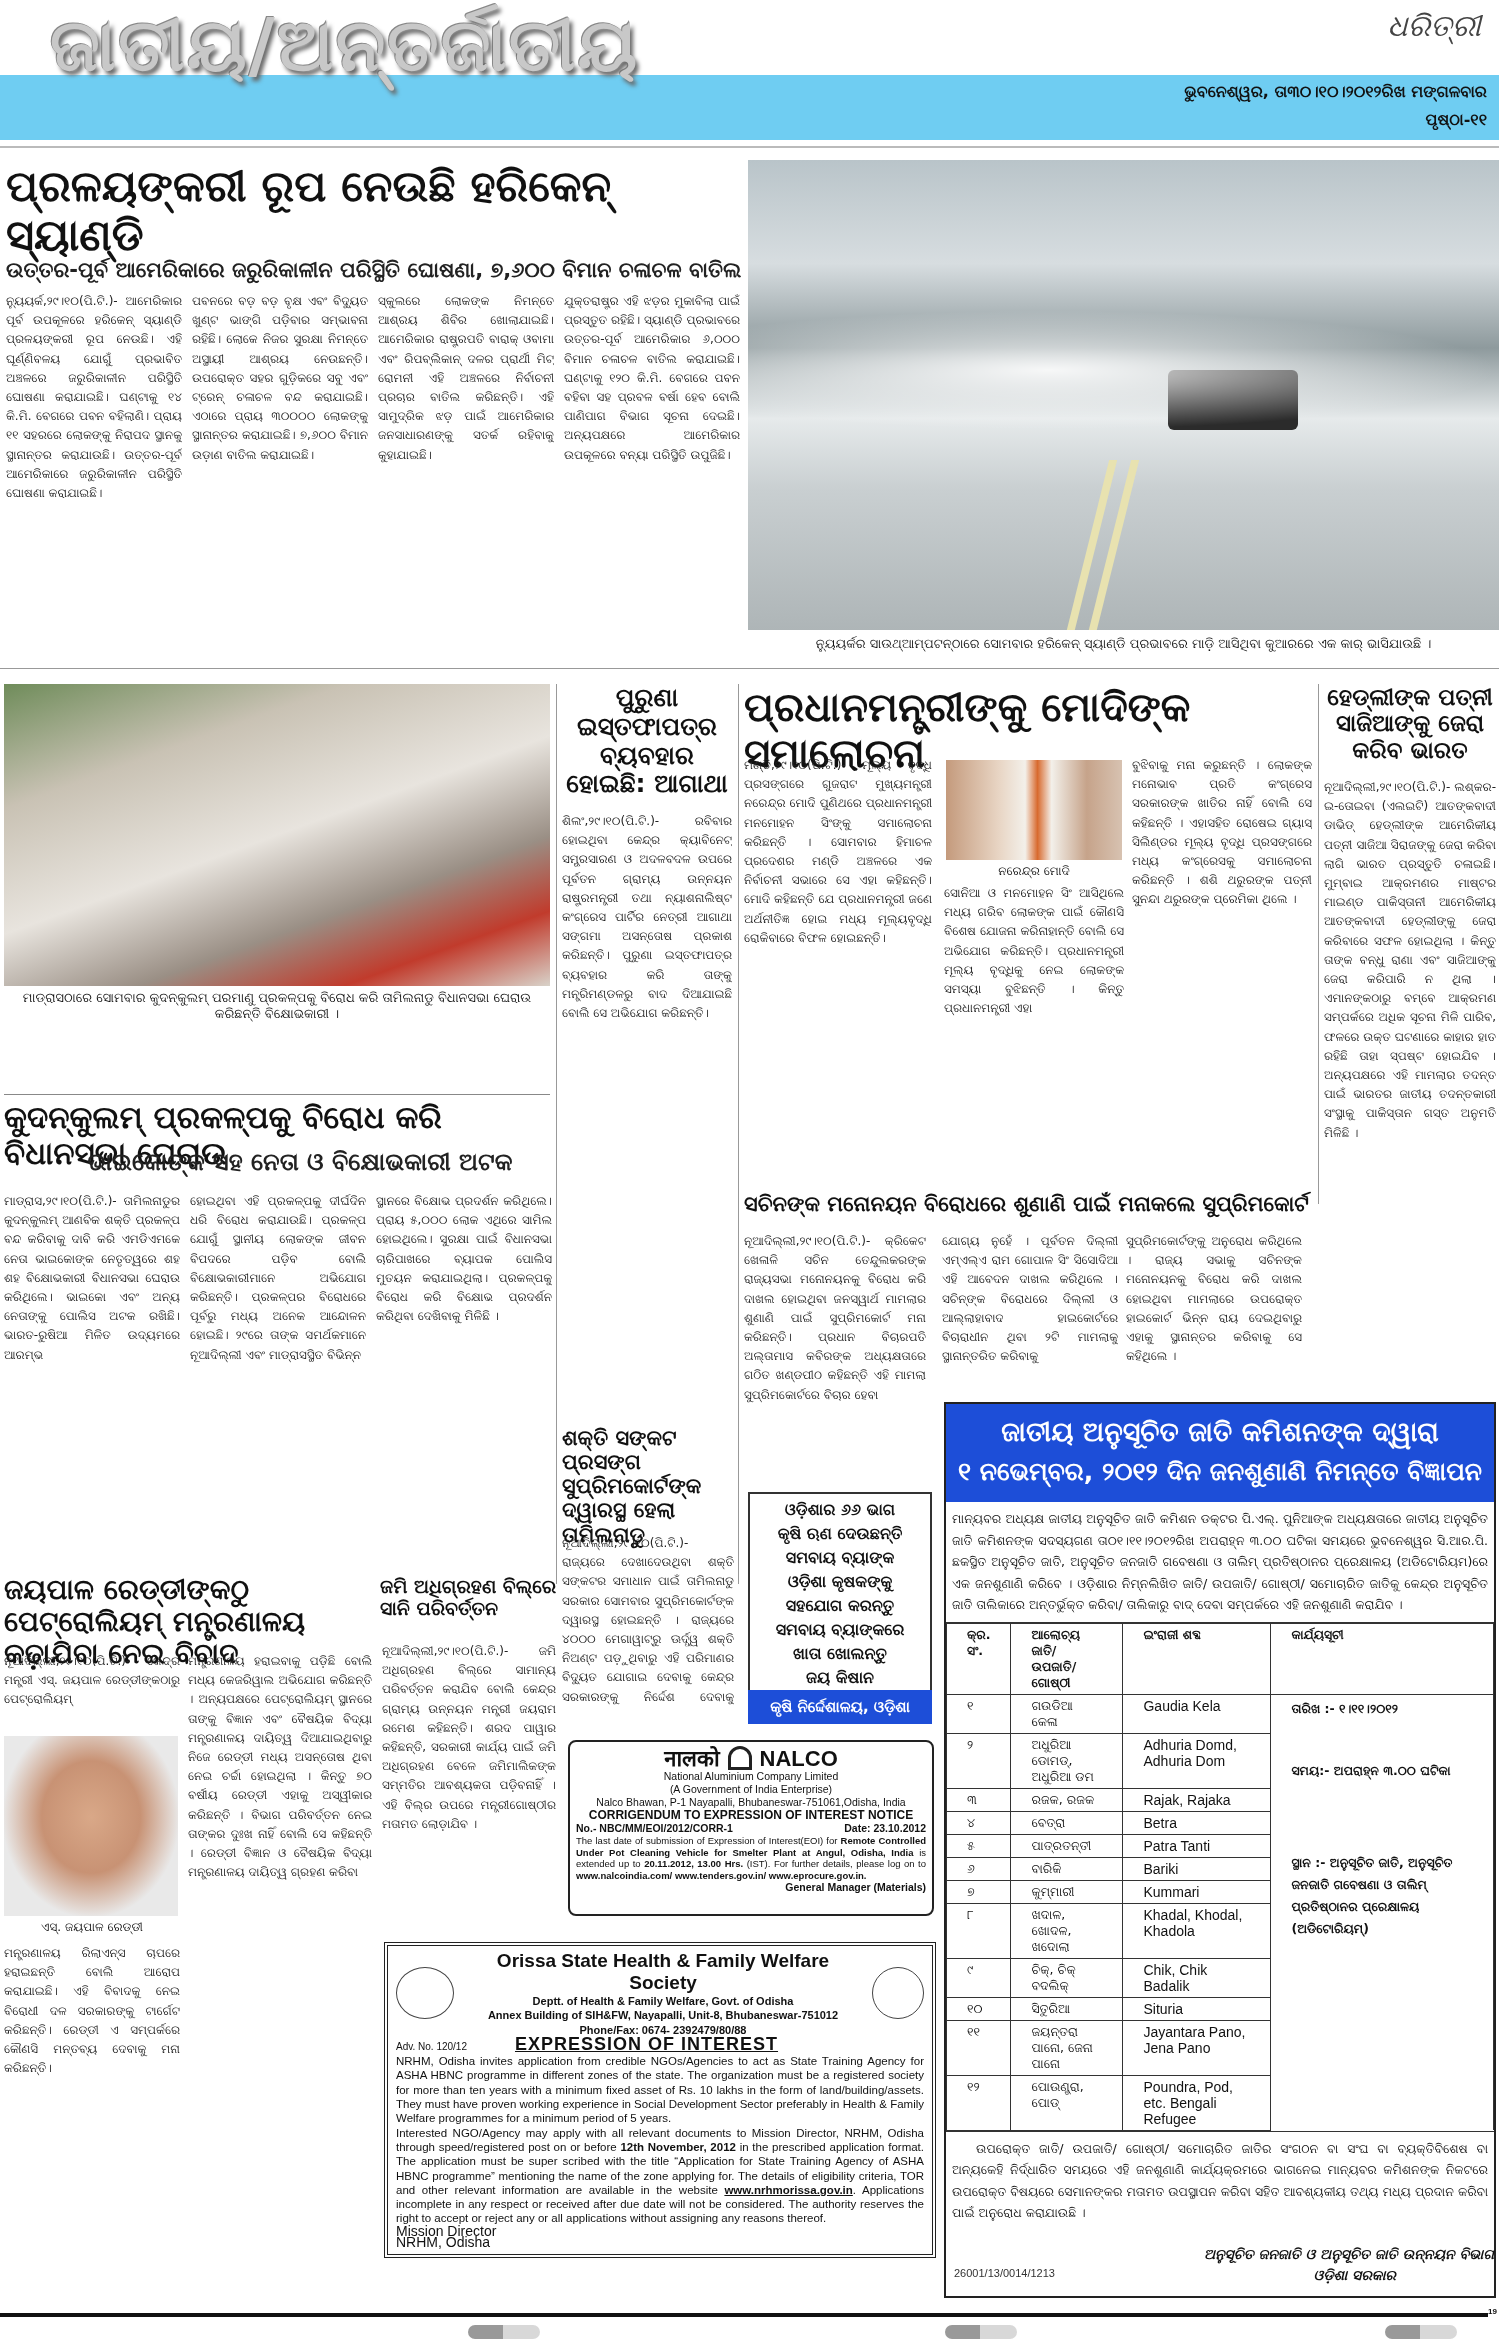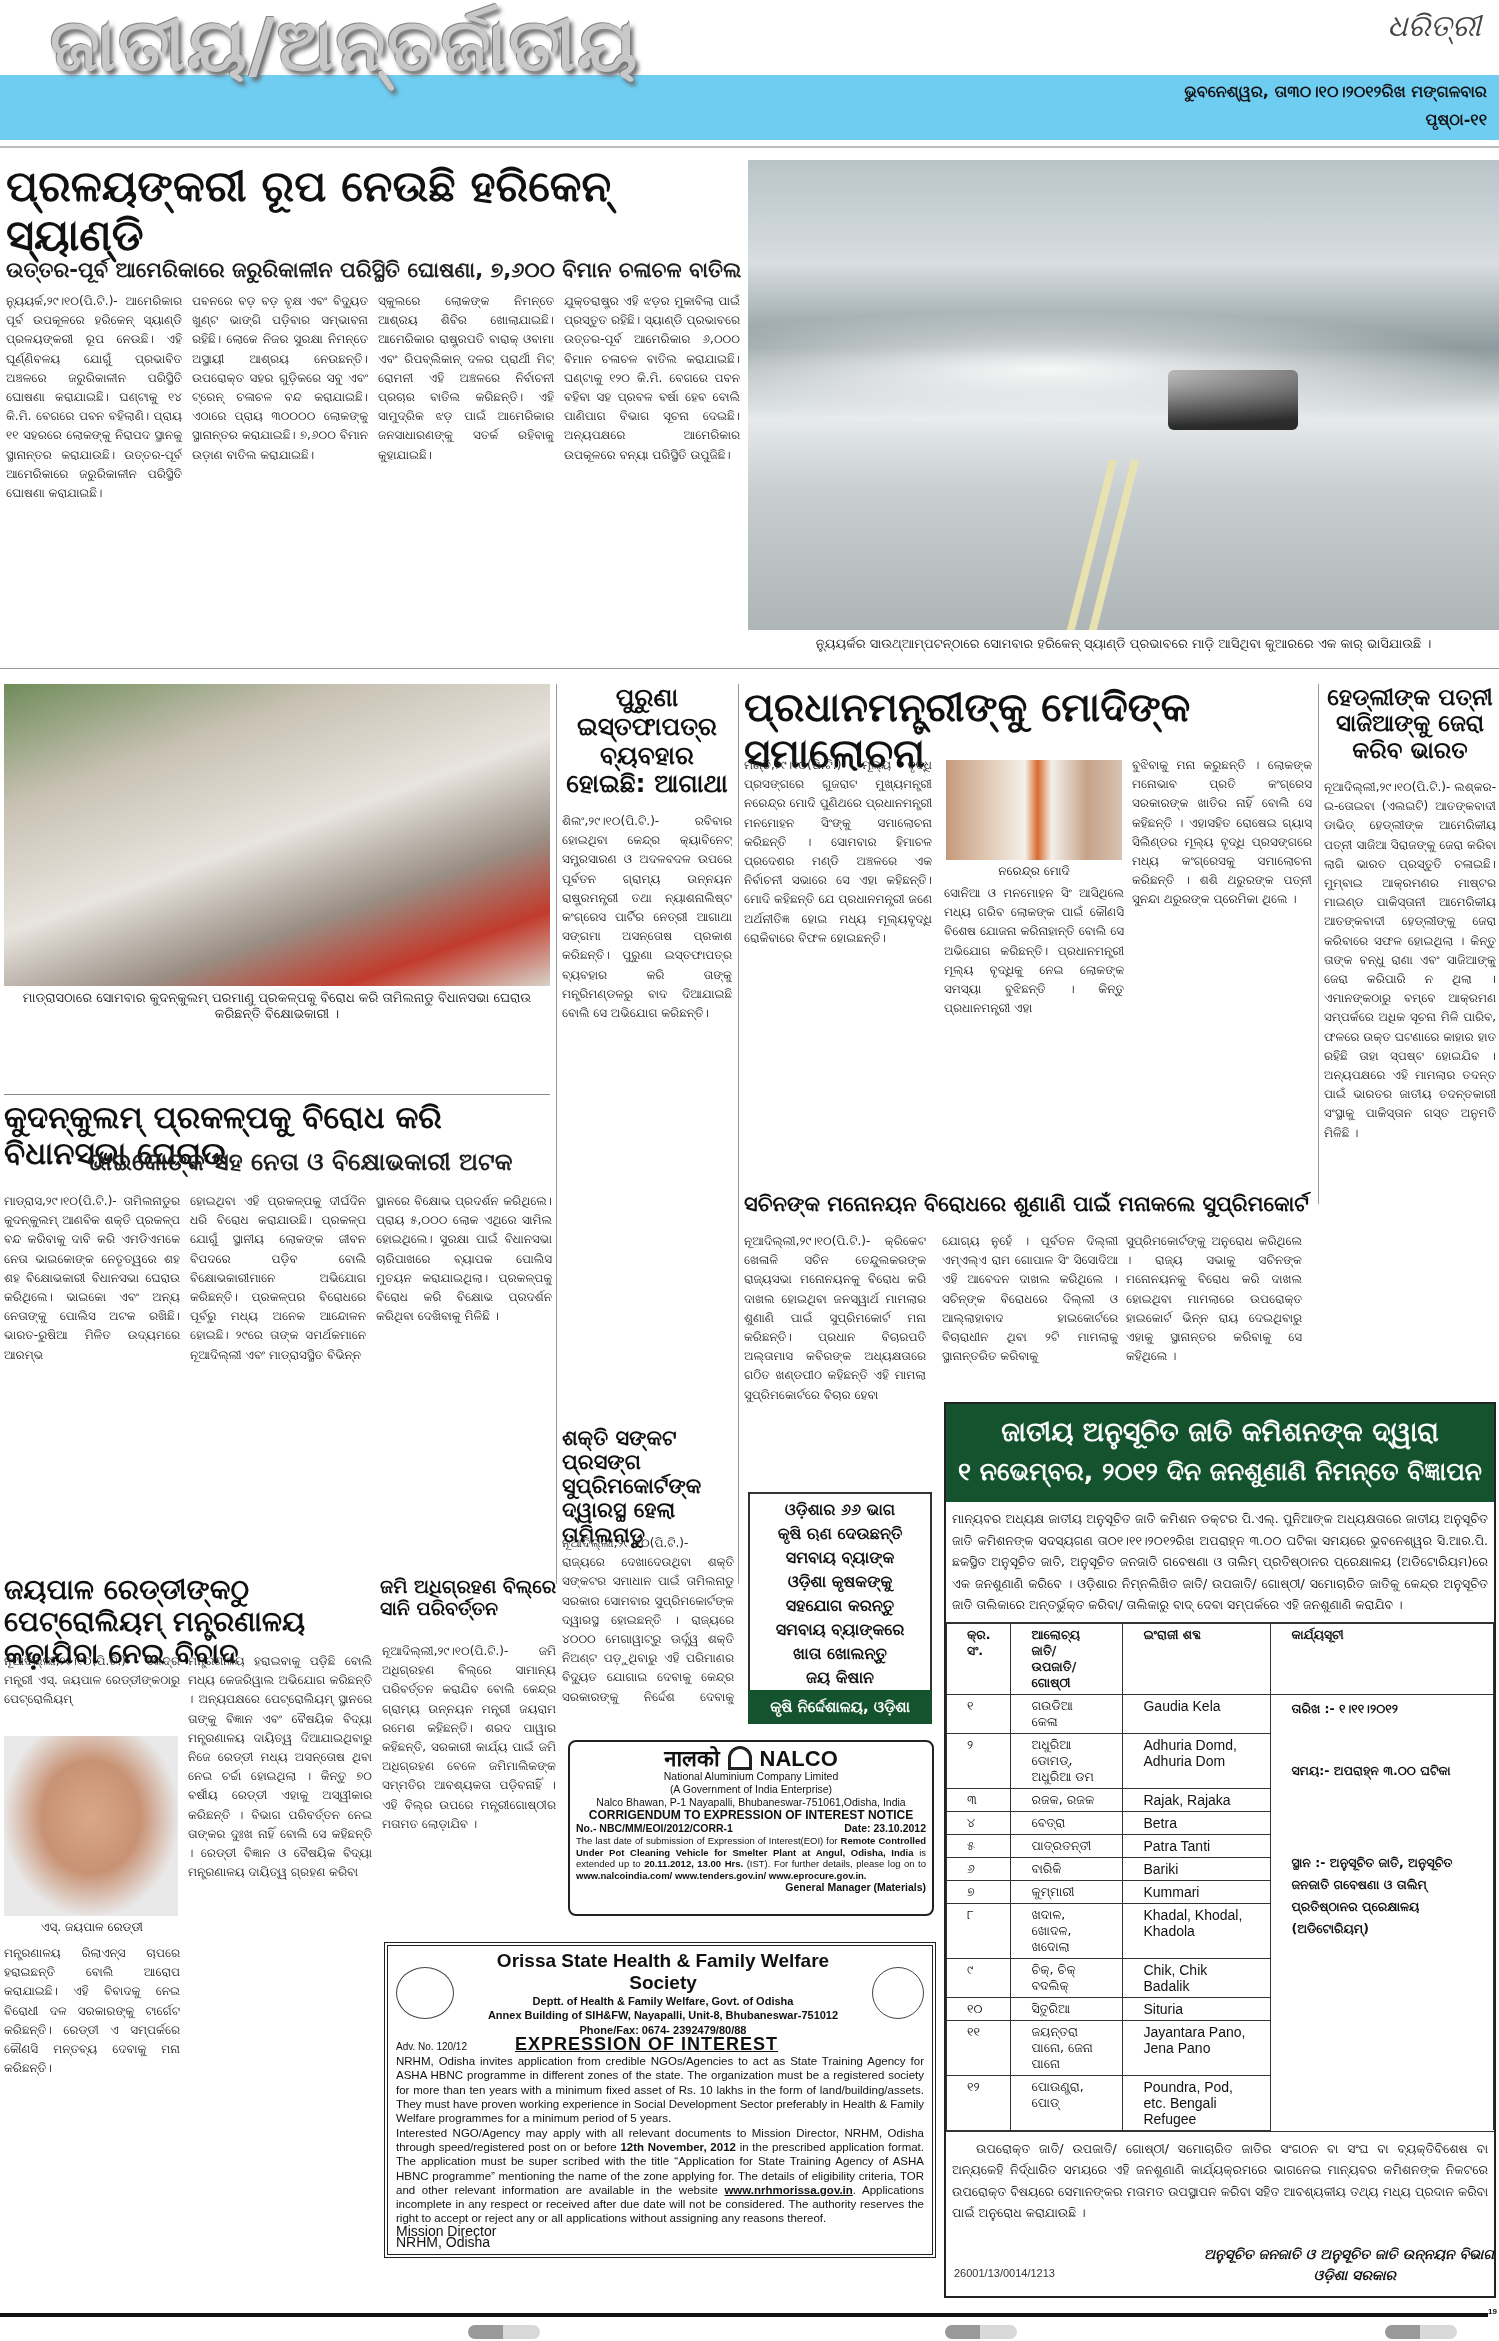--- a/index.html
+++ b/index.html
@@ -11,21 +11,21 @@
 .dateline{right:12px;top:82px;font-size:16px;font-weight:bold;color:#111}
 .pageno{right:12px;top:110px;font-size:16px;font-weight:bold}
 .rule{height:2px;background:#bbb}
 .hl{font-family:"DejaVu Sans",sans-serif;font-weight:bold;color:#111;line-height:1.15}
 .sub{font-family:"DejaVu Sans",sans-serif;font-weight:bold;color:#222}
 .body{font-size:12px;line-height:19.2px;color:#222;text-align:justify;overflow:hidden}
 .col-rule{width:1px;background:#999}
 .photo{overflow:hidden}
 .caption{font-size:13px;text-align:center;color:#111}
 .box{border:2px solid #333}
-.darkbar{background:#14532d;color:#fff;text-align:center;font-weight:bold}
+.darkbar{background:#1d4ed8;color:#fff;text-align:center;font-weight:bold}
 table{border-collapse:collapse}
 td{border:1px solid #333;font-size:12.5px;padding:3px 20px;vertical-align:top}
 .eng{font-family:"Liberation Sans",sans-serif}
 .scroll-pill{height:14px;border-radius:7px;background:linear-gradient(90deg,#999 0 48%,#d8d8d8 48% 100%)}
 </style>
 </head>
 <body>
 
 <div class="abs masthead-band"></div>
 <div class="abs section-title">ଜାତୀୟ/ଅନ୍ତର୍ଜାତୀୟ</div>

